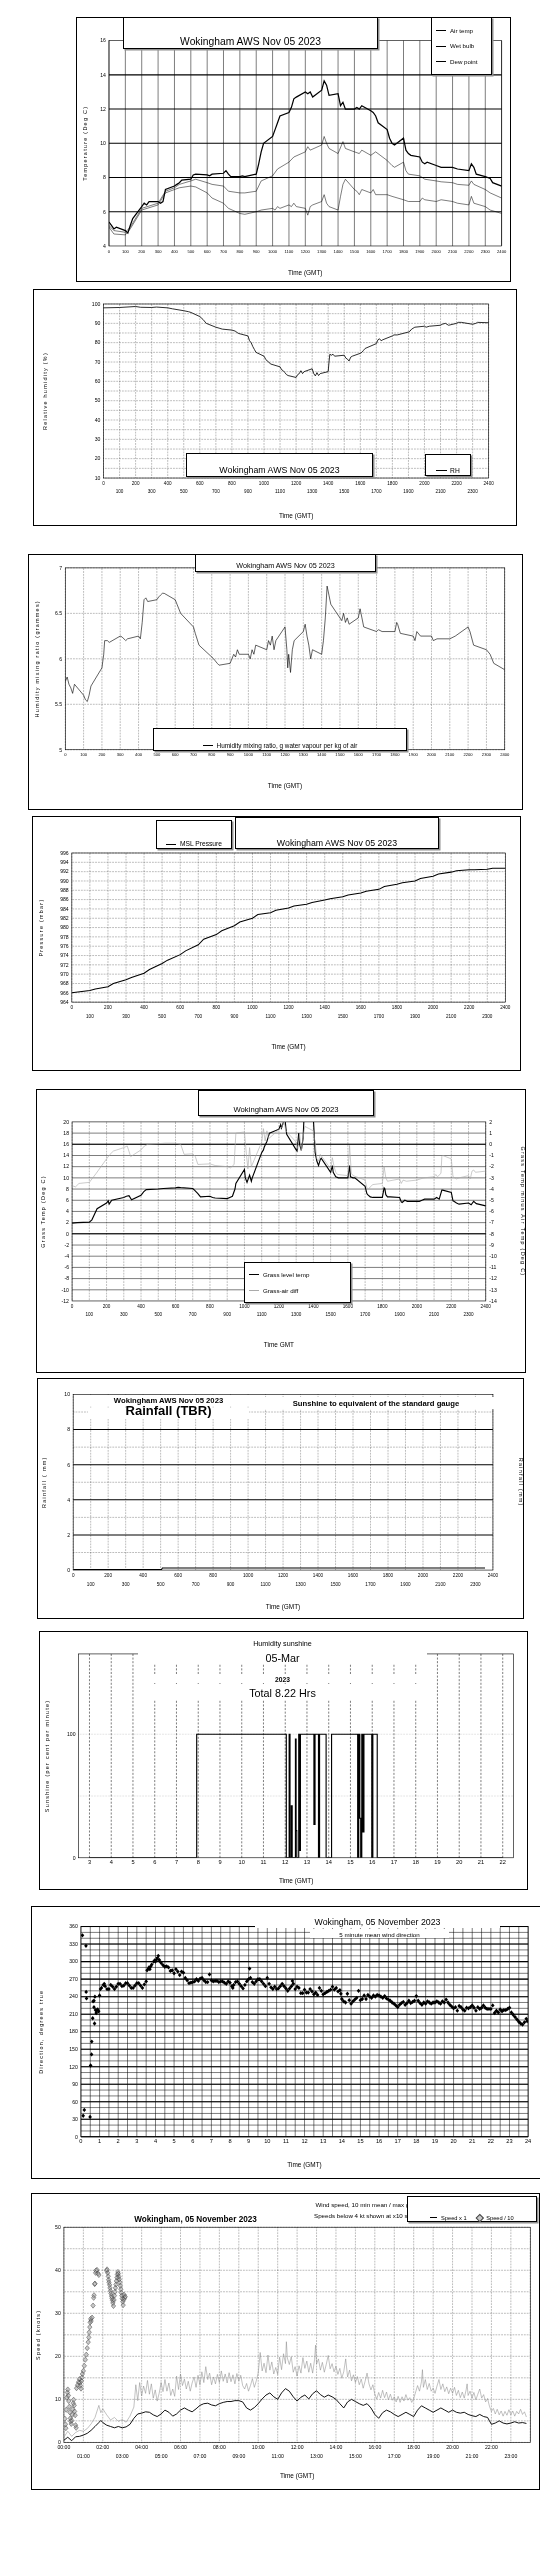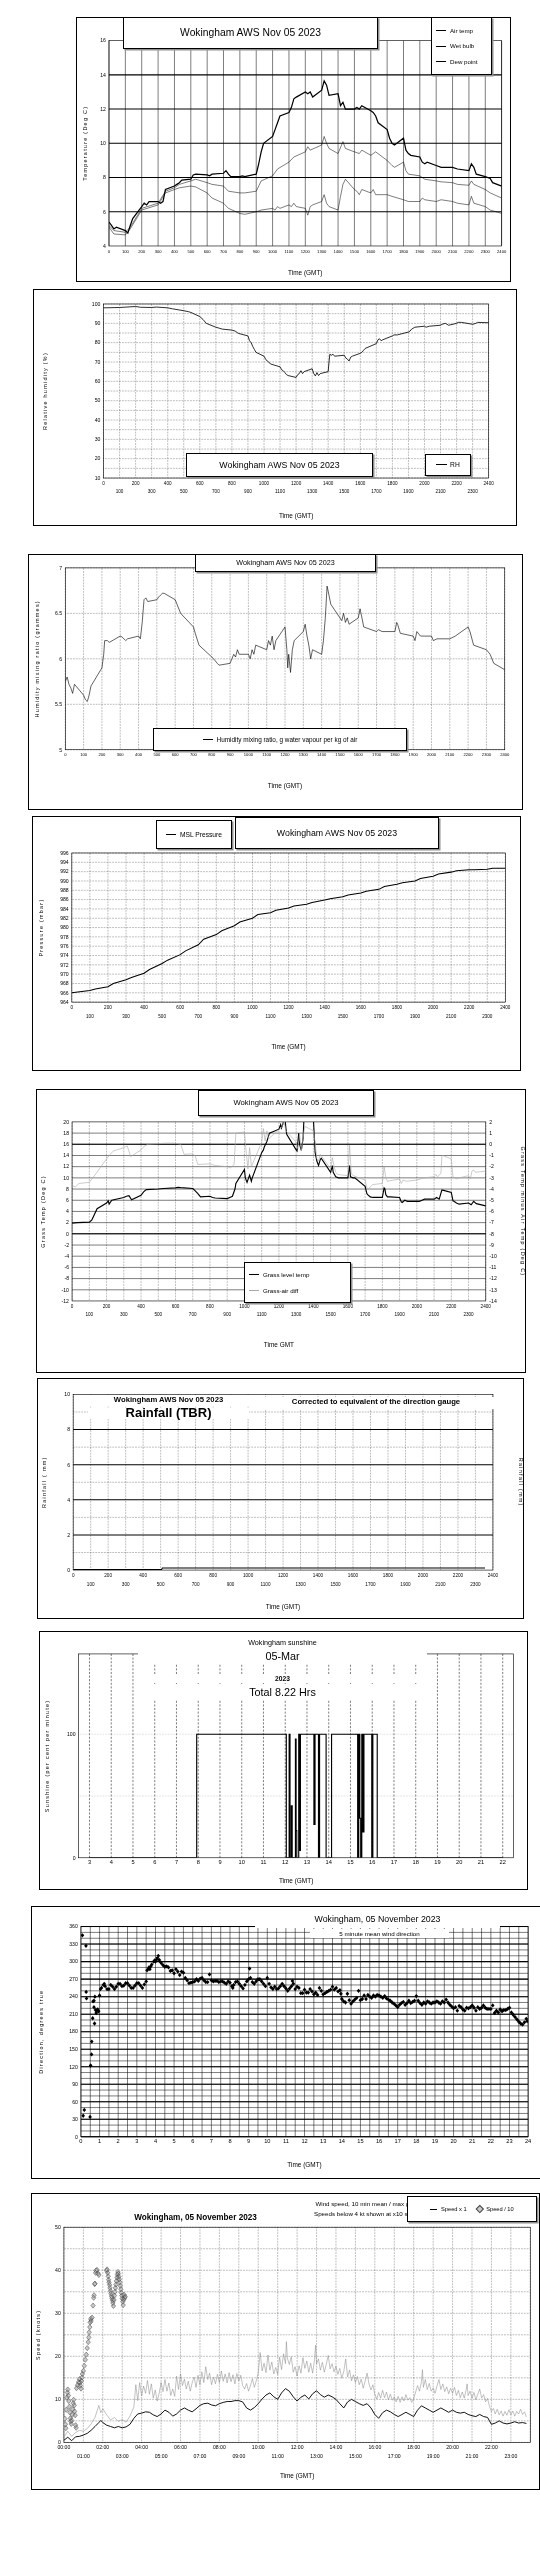--- a/index.html
+++ b/index.html
@@ -1,21 +1,21 @@
 <!DOCTYPE html>
 <html style="font-size:8.2px"><head>
 <meta charset="utf-8">
 <style>
   html,body{margin:0;padding:0;background:#fff;}
   body{width:541px;height:2620px;position:relative;font-family:"Liberation Sans",sans-serif;color:#000;}
   .panel{position:absolute;background:#fff;border:0.5px solid #000;box-sizing:border-box;}
   .panel.heavy{border-width:1px;margin-left:8px;}
   svg{display:block;}
   svg text{font-family:"Liberation Sans",sans-serif;fill:#000;}
-  .ov{position:absolute;background:#fff;display:flex;align-items:center;justify-content:center;text-align:center;line-height:1.15;}
+  .ov{position:absolute;background:#fff;display:flex;align-items:flex-end;justify-content:center;text-align:center;line-height:1.15;}
   .shbox{border:0.5px solid #000;box-shadow:1.5px 1.5px 0 #8f8f8f;}
   .col{flex-direction:column;justify-content:space-evenly;align-items:flex-start;padding-left:4.1px;}
   .lgrow{display:flex;align-items:center;gap:3.6px;white-space:nowrap;}
   .sw{display:inline-block;width:10.3px;border-top:1px solid #000;}
   .dia{display:inline-block;width:3.6px;height:3.6px;background:#c9c9c9;border:0.5px solid #444;transform:rotate(45deg);}
   .b{font-weight:bold;}
 </style>
 </head>
 <body>
 
@@ -602,21 +602,21 @@
       <text transform="translate(933,200.5) rotate(90)" font-size="10.5" text-anchor="middle" letter-spacing="2.5">Rainfall (mm)</text>
       <text x="475.5" y="447" font-size="12.5" text-anchor="middle">Time (GMT)</text>
     </svg>
   <div class="ov b" style="left:50px;top:15.5px;width:161px;height:11.3px;font-size:7.7px">
       <span>Wokingham AWS Nov 05 2023</span>
     </div>
   <div class="ov b" style="left:50px;top:29px;width:161px;height:11.3px;font-size:13px">
       <span>Rainfall (TBR)</span>
     </div>
   <div class="ov b" style="left:219px;top:17.5px;width:238px;height:12.4px;font-size:7.7px">
-      <span>Corrected to equivalent of the direction gauge</span>
+      <span>Sunshine to equivalent of the standard gauge</span>
     </div>
 </section>
 
 <section class="panel" style="left:39px;top:1631px;width:489px;height:259px">
   <svg width="488" height="258" viewBox="0 0 948 500">
       <clipPath id="clip6">
         <rect x="75" y="42" width="845" height="396"></rect>
       </clipPath>
       <line x1="96.1" y1="42" x2="96.1" y2="438" stroke="#000" stroke-width="1" stroke-dasharray="4,3"></line>
       <line x1="138.4" y1="42" x2="138.4" y2="438" stroke="#000" stroke-width="1" stroke-dasharray="4,3"></line>
@@ -661,21 +661,21 @@
       <text x="772.1" y="451" font-size="11" text-anchor="middle">19</text>
       <text x="814.4" y="451" font-size="11" text-anchor="middle">20</text>
       <text x="856.6" y="451" font-size="11" text-anchor="middle">21</text>
       <text x="898.9" y="451" font-size="11" text-anchor="middle">22</text>
       <text x="69" y="441.5" font-size="10" text-anchor="end">0</text>
       <text x="69" y="201.5" font-size="10" text-anchor="end">100</text>
       <text transform="translate(18,240.0) rotate(-90)" font-size="10.5" text-anchor="middle" letter-spacing="2.5">Sunshine (per cent per minute)</text>
       <text x="497.5" y="487" font-size="12.5" text-anchor="middle">Time (GMT)</text>
     </svg>
   <div class="ov" style="left:98px;top:6.2px;width:289px;height:10.3px;font-size:7.2px">
-      <span>Wokingham sunshine</span>
+      <span>Humidity sunshine</span>
     </div>
   <div class="ov" style="left:98px;top:16.5px;width:289px;height:15.5px;font-size:10.8px">
       <span>05-Mar</span>
     </div>
   <div class="ov b" style="left:98px;top:42px;width:289px;height:9.3px;font-size:6.7px">
       <span>2023</span>
     </div>
   <div class="ov" style="left:98px;top:52px;width:289px;height:15.5px;font-size:10.8px">
       <span>Total 8.22 Hrs</span>
     </div>

